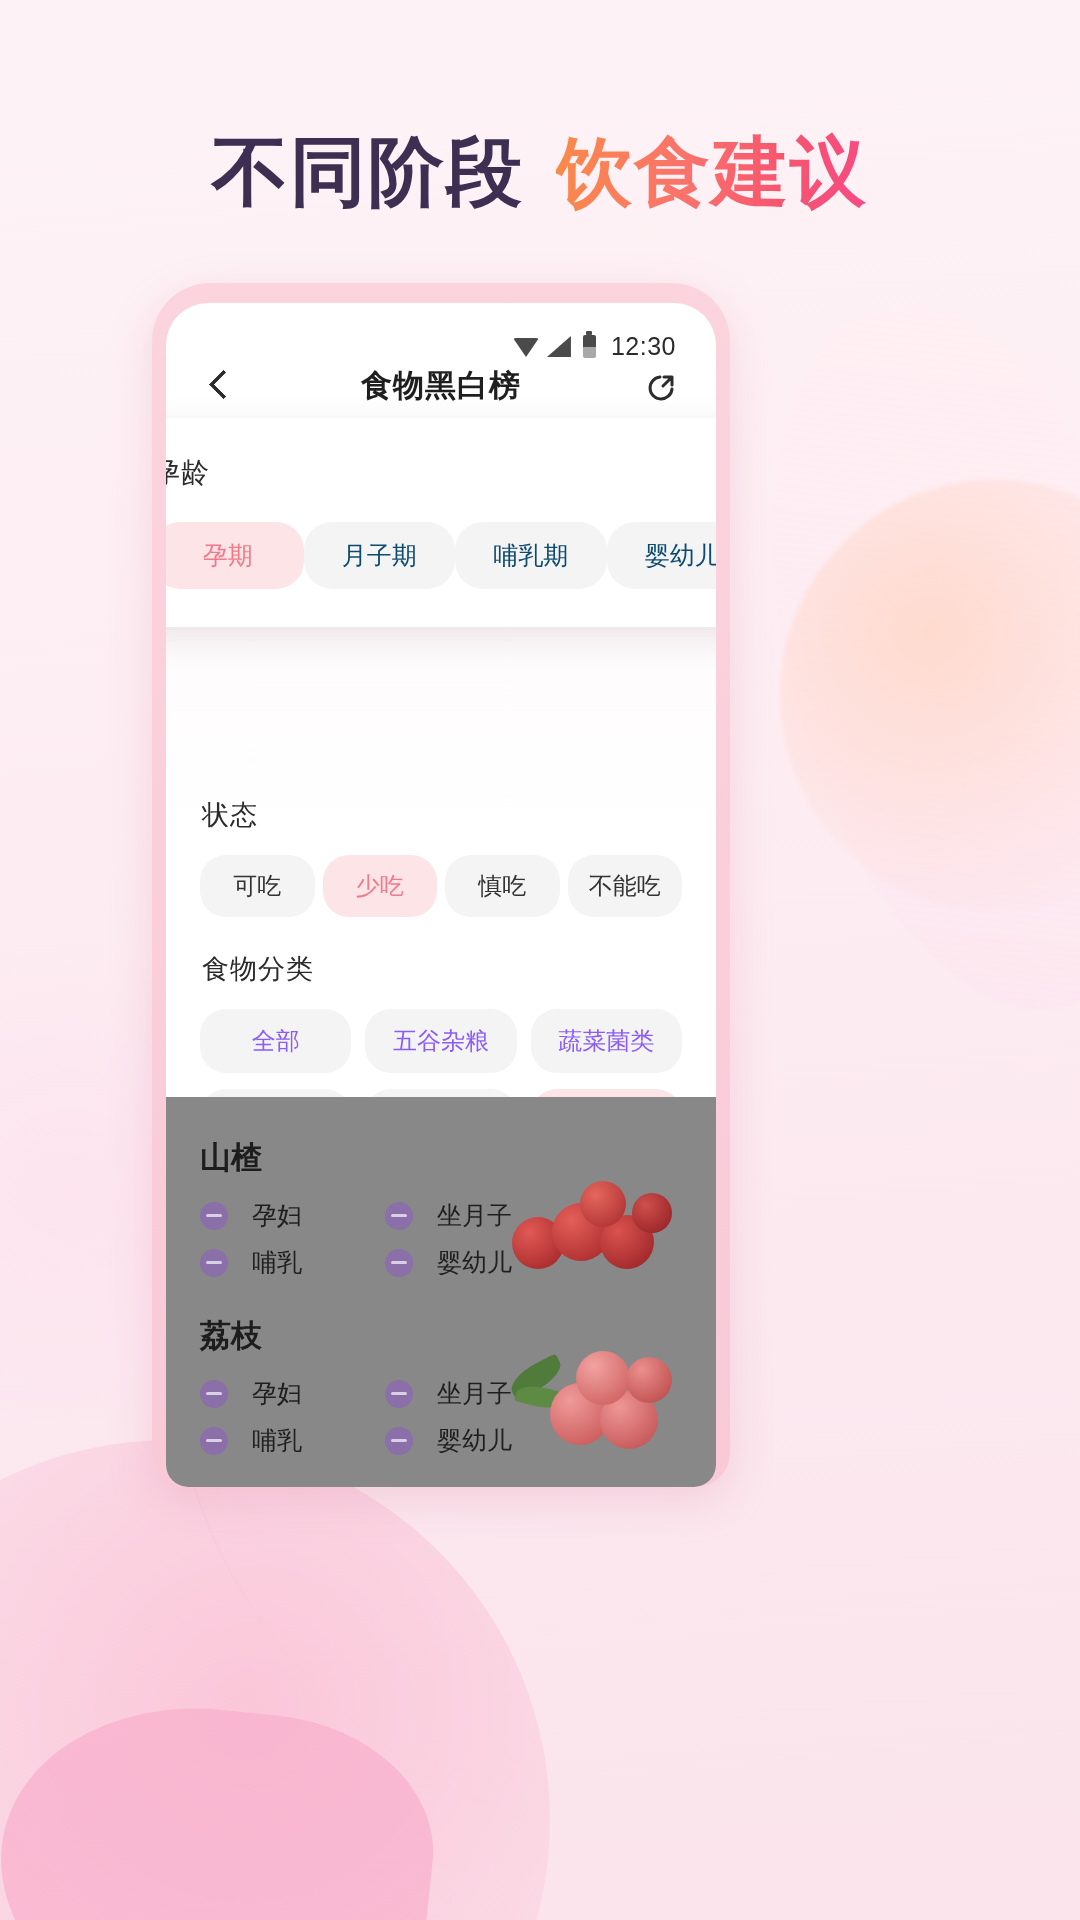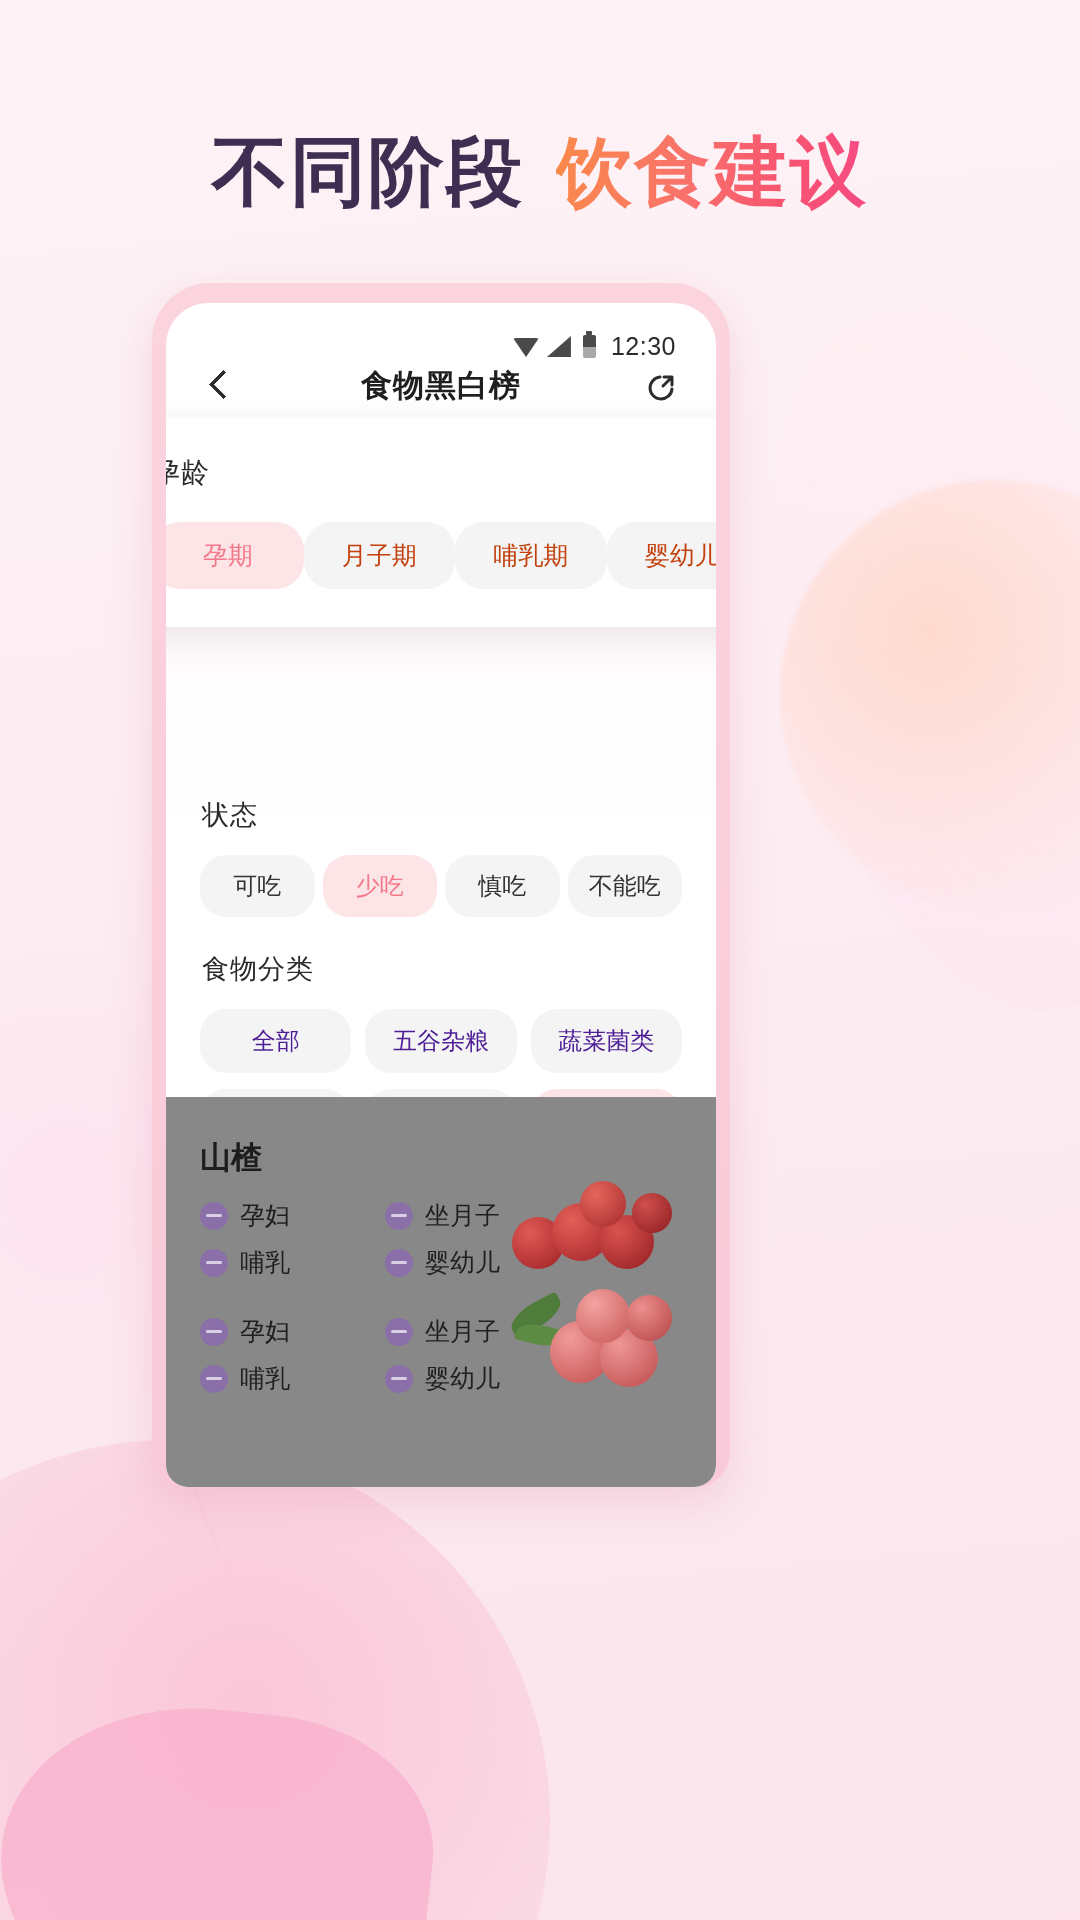--- a/index.html
+++ b/index.html
@@ -149,21 +149,21 @@
     box-shadow: 0 10px 34px rgba(120, 80, 100, .14);
     z-index: 9;
   }
   .float-card .sect-title {
     font-size: 28px; color: #2b2b2b; margin-bottom: 30px; letter-spacing: 1px;
   }
   .chip-row { display: flex; }
   .chip {
     flex: 1 1 0; text-align: center;
     padding: 17px 0; border-radius: 28px;
-    background: #f4f4f5; color: #c2410c; font-size: 25px;
+    background: #f4f4f5; color: #0c4a6e; font-size: 25px;
     white-space: nowrap; cursor: pointer;
   }
   .chip.on { background: #fde4e7; color: #f2798a; }
 
   
   .filter-body {
     padding: 358px 34px 0 34px;
     background: linear-gradient(180deg, #fdf2f5 0%, #fefbfc 14%, #ffffff 34%, #ffffff 100%);
     height: 100%;
   }
@@ -178,21 +178,21 @@
     cursor: pointer;
   }
   .state-chip.on { background: #fde4e7; color: #f2798a; }
 
   .cat-grid {
     display: grid; grid-template-columns: repeat(3, 1fr);
     gap: 16px 14px; margin-bottom: 34px;
   }
   .cat-chip {
     text-align: center; padding: 16px 0; border-radius: 26px;
-    background: #f4f4f5; color: #4c1d95; font-size: 24px; white-space: nowrap;
+    background: #f4f4f5; color: #8b5cf6; font-size: 24px; white-space: nowrap;
     cursor: pointer;
   }
   .cat-chip.on { background: #fde4e7; color: #f2798a; }
 
   .action-row { display: flex; gap: 22px; align-items: center; }
   .btn-reset {
     width: 200px; text-align: center; padding: 20px 0;
     border-radius: 34px; border: 2px solid #e8e8ea;
     background: #fff; color: #333; font-size: 26px; cursor: pointer;
   }
@@ -210,21 +210,21 @@
     background: #888889;
     padding: 26px 34px 0 34px;
     overflow: hidden;
   }
   .food-item { position: relative; padding: 14px 0 4px 0; }
   .food-name { font-size: 31px; font-weight: bold; color: #1d1d1d; margin-bottom: 20px; }
   .tag-grid {
     display: grid; grid-template-columns: 185px 1fr; gap: 14px 0;
     width: 380px;
   }
-  .tag { display: flex; align-items: center; gap: 12px; }
+  .tag { display: flex; align-items: center; gap: 24px; }
   .tag-dot {
     width: 28px; height: 28px; border-radius: 50%;
     background: #8a6fa8; position: relative; flex: none;
   }
   .tag-dot::after {
     content: ""; position: absolute; left: 6px; top: 12.5px;
     width: 16px; height: 3px;
     background: #d9cfe6;
     box-shadow: none;
     border-radius: 2px;
@@ -351,20 +351,21 @@
           <span class="hw-berry" style="left:46px; top:34px; width:58px; height:58px; background:radial-gradient(circle at 34% 30%, #e35f58, #a32327);"></span>
           <span class="hw-berry" style="left:94px; top:46px; width:54px; height:54px; background:radial-gradient(circle at 34% 30%, #d9534f, #951e22);"></span>
           <span class="hw-berry" style="left:74px; top:12px; width:46px; height:46px; background:radial-gradient(circle at 34% 30%, #e4665c, #a62a2c);"></span>
           <span class="hw-berry" style="left:126px;top:24px; width:40px; height:40px; background:radial-gradient(circle at 34% 30%, #cf4f4c, #8e1c20);"></span>
         </div>
       </div>
 
       <div class="food-sep"></div>
 
       <div class="food-item">
+        <div class="food-name">荔枝</div>
         <div class="tag-grid">
           <div class="tag">
             <span class="tag-dot"></span>
             <span class="tag-txt">孕妇</span>
           </div>
           <div class="tag">
             <span class="tag-dot"></span>
             <span class="tag-txt">坐月子</span>
           </div>
           <div class="tag">

